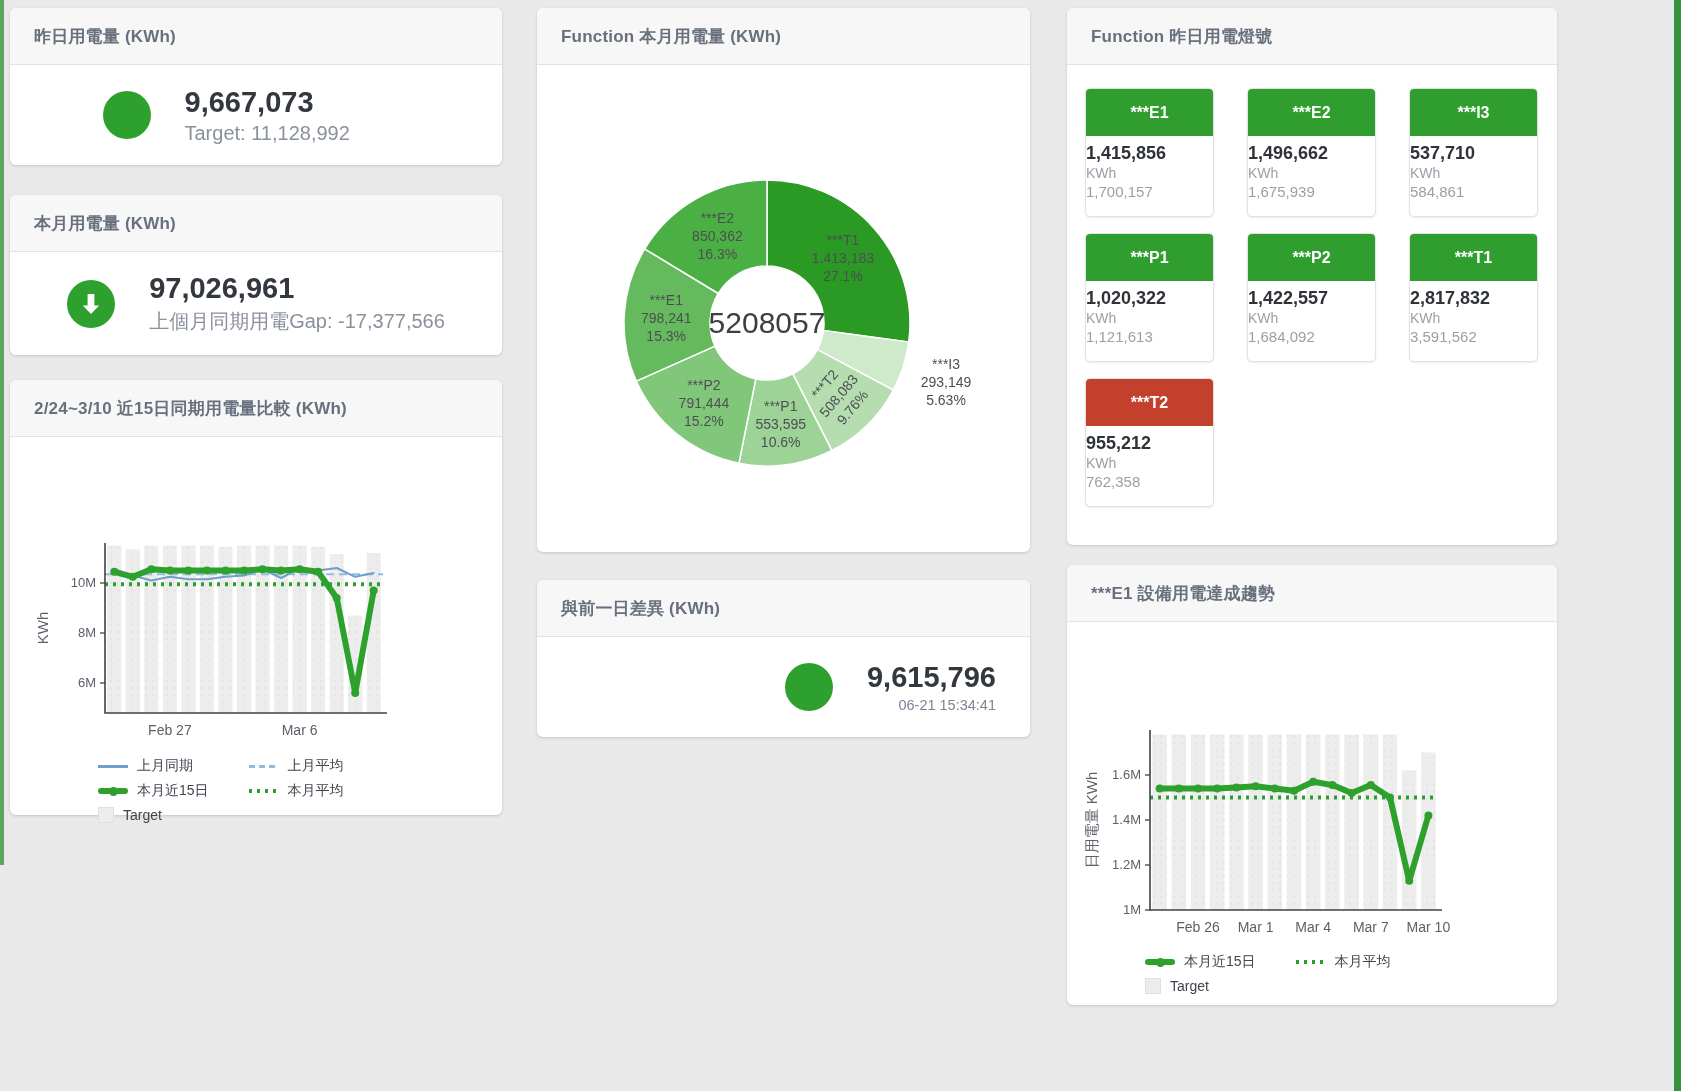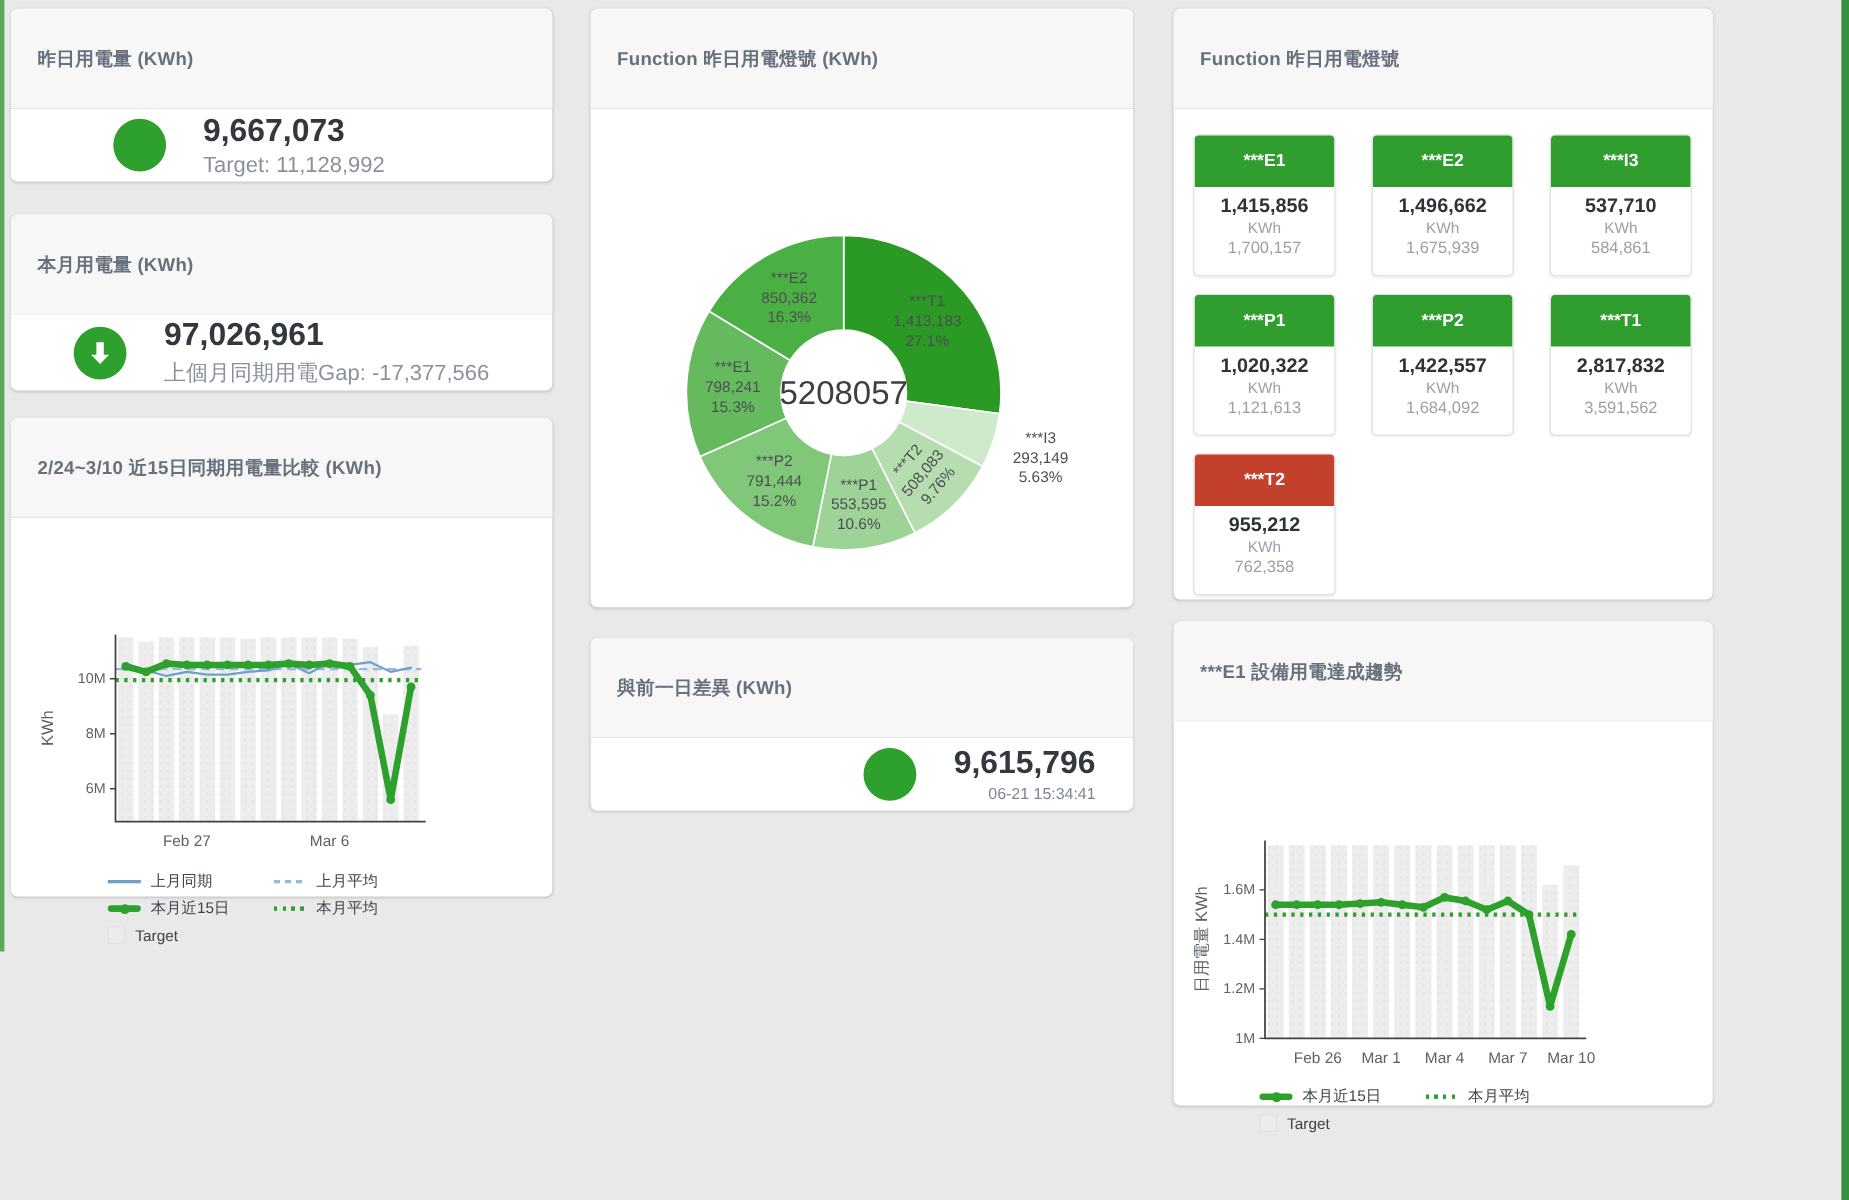--- a/index.html
+++ b/index.html
@@ -5,40 +5,40 @@
   html,body{margin:0;padding:0;background:#e9e9e9;font-family:"Liberation Sans","DejaVu Sans",sans-serif;}
   .page{position:relative;width:1681px;height:1091px;background:#e9e9e9;overflow:hidden;}
   .strip-left{position:absolute;left:0;top:0;width:4px;height:865px;background:#5aa85a;}
   .strip-right{position:absolute;right:0;top:0;width:7px;height:1091px;background:#38913c;}
   .col{position:absolute;top:8px;display:flex;flex-direction:column;}
   .col-left{left:10px;width:492px;}
   .col-mid{left:537px;width:493px;}
   .col-right{left:1067px;width:490px;}
   .card{background:#fff;border-radius:6px;box-shadow:0 1px 3px rgba(0,0,0,.16);display:flex;flex-direction:column;}
   .card-h{background:#f7f7f7;border-bottom:1px solid #e3e3e3;border-radius:6px 6px 0 0;
-          padding:17px 24px;height:56px;display:flex;align-items:center;
+          padding:0 24px;height:56px;display:flex;align-items:center;
           font-size:17px;font-weight:bold;color:#68707e;letter-spacing:.2px;flex:none;}
   .card-b{flex:1;position:relative;}
   .h157{height:157px}.h153{height:153px}.h160{height:160px}.h435{height:435px}
   .h544{height:544px}.h157b{height:157px}.h537{height:537px}.h440{height:440px}
   .mt27{margin-top:27px}.mt30{margin-top:30px}.mt25{margin-top:25px}.mt28{margin-top:28px}.mt20{margin-top:20px}
   .kpi{display:flex;align-items:center;justify-content:center;gap:34px;height:100%;}
   .kpi.right{justify-content:flex-end;padding-right:34px;}
   .kpi.right .kpi-txt{text-align:right;min-width:0;}
   .kpi-txt{min-width:225px;}
   .dot{width:48px;height:48px;border-radius:50%;display:flex;align-items:center;justify-content:center;flex:none;}
   .dot.green{background:#2da02d}.dot.red{background:#c2402c}
   .dot svg{width:28px;height:28px;fill:#fff}
   .kpi-val{font-size:29px;font-weight:bold;color:#33383f;}
   .kpi-sub{font-size:20px;color:#8a919c;margin-top:3px;}
   .kpi-ts{font-size:14.5px;color:#7b8594;margin-top:3px;}
   .tiles{padding:23px 0 0 18px;display:grid;grid-template-columns:repeat(3,129px);gap:16px 33px;align-content:start;}
   .tile{border:1px solid #e2e2e2;border-radius:5px;overflow:hidden;background:#fff;box-shadow:0 1px 2px rgba(0,0,0,.08);height:127px;}
   .tile-h{height:47px;display:flex;align-items:center;justify-content:center;color:#fff;font-weight:bold;font-size:16px;}
-  .tile-b{text-align:center;padding-top:7px;}
+  .tile-b{text-align:left;padding-top:7px;}
   .tile-v{font-size:18px;font-weight:bold;color:#2f3338;}
   .tile-u{font-size:14px;color:#9aa0a8;margin-top:1px;}
   .tile-t{font-size:15px;color:#9aa0a8;margin-top:2px;}
   .chartpad-a{padding-top:80px;}
   .chartpad-b{padding-top:83px;}
   .slice-lbl{font-size:14px;fill:#4c4f52;}
   .donut-center{font-size:30px;fill:#3d4043;}
   .ax{font-size:13px;fill:#5b6169;}
   .ax-x{font-size:14px;fill:#5b6169;}
   .ax-title{font-size:15px;fill:#5b6169;}
@@ -167,21 +167,21 @@
               <span class="m m-square" style="background:#ececec"></span>
               <span>Target</span>
             </span>
           </div>
       </div>
     </section>
   </div>
 
   <div class="col col-mid">
     <section class="card h544">
-      <header class="card-h">Function 昨日用電燈號 (KWh)</header>
+      <header class="card-h">Function 本月用電量 (KWh)</header>
       <div class="card-b">
         <div id="chart-donut"><svg width="490" height="486">
               <path d="M230.0 115.0 A143 143 0 0 1 371.7 277.1 L286.5 265.6 A57 57 0 0 0 230.0 201.0 Z" fill="#2b9a24" stroke="#fff" stroke-width="1.5"></path>
               <path d="M371.7 277.1 A143 143 0 0 1 356.3 325.0 L280.4 284.7 A57 57 0 0 0 286.5 265.6 Z" fill="#cfe9cb" stroke="#fff" stroke-width="1.5"></path>
               <path d="M356.3 325.0 A143 143 0 0 1 294.8 385.5 L255.8 308.8 A57 57 0 0 0 280.4 284.7 Z" fill="#b5ddb0" stroke="#fff" stroke-width="1.5"></path>
               <path d="M294.8 385.5 A143 143 0 0 1 201.9 398.2 L218.8 313.9 A57 57 0 0 0 255.8 308.8 Z" fill="#9dd397" stroke="#fff" stroke-width="1.5"></path>
               <path d="M201.9 398.2 A143 143 0 0 1 99.3 316.1 L177.9 281.1 A57 57 0 0 0 218.8 313.9 Z" fill="#80c77a" stroke="#fff" stroke-width="1.5"></path>
               <path d="M99.3 316.1 A143 143 0 0 1 107.7 183.9 L181.3 228.5 A57 57 0 0 0 177.9 281.1 Z" fill="#65ba5e" stroke="#fff" stroke-width="1.5"></path>
               <path d="M107.7 183.9 A143 143 0 0 1 230.0 115.0 L230.0 201.0 A57 57 0 0 0 181.3 228.5 Z" fill="#4bb044" stroke="#fff" stroke-width="1.5"></path>
               <text x="306.0" y="179.5" text-anchor="middle" class="slice-lbl"><tspan x="306.0" dy="0">***T1</tspan><tspan x="306.0" dy="18">1,413,183</tspan><tspan x="306.0" dy="18">27.1%</tspan></text>

